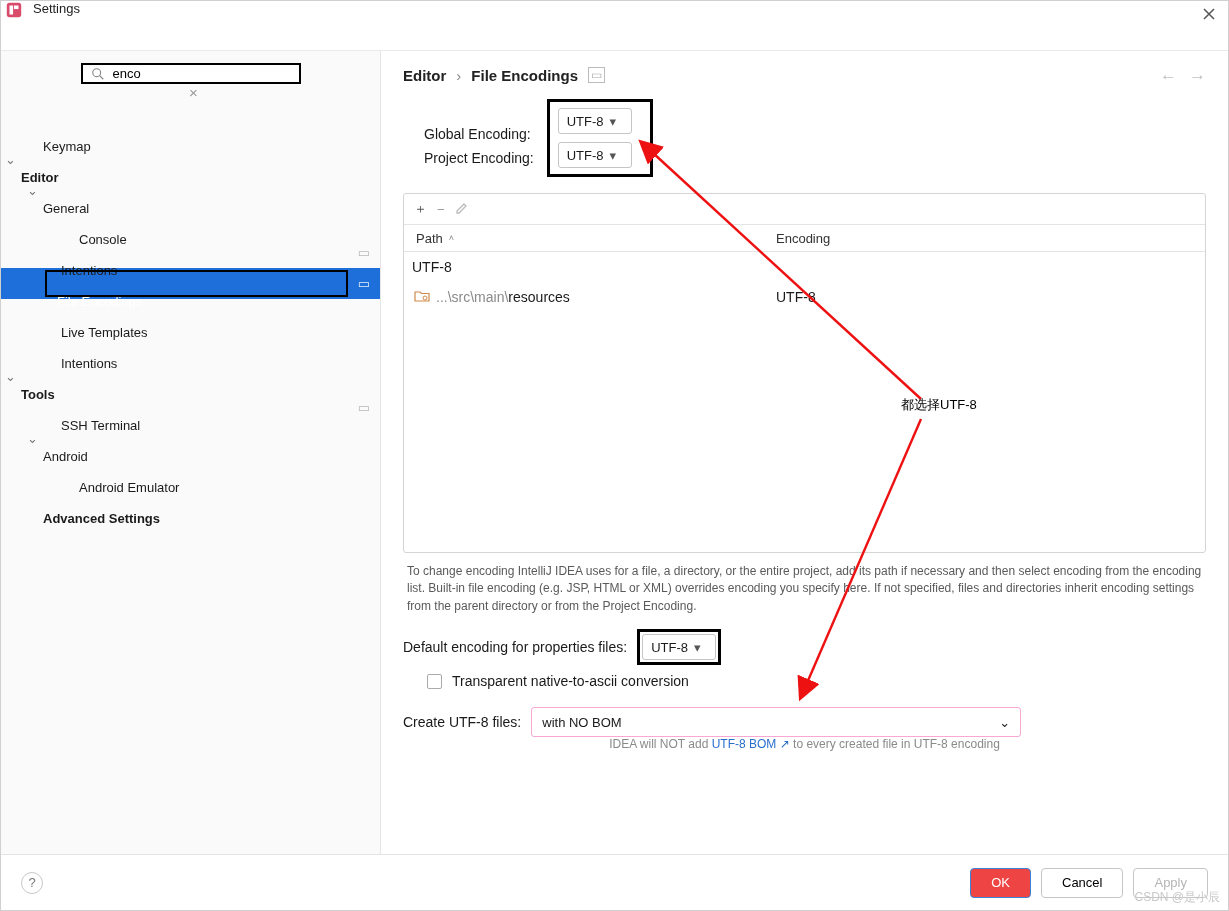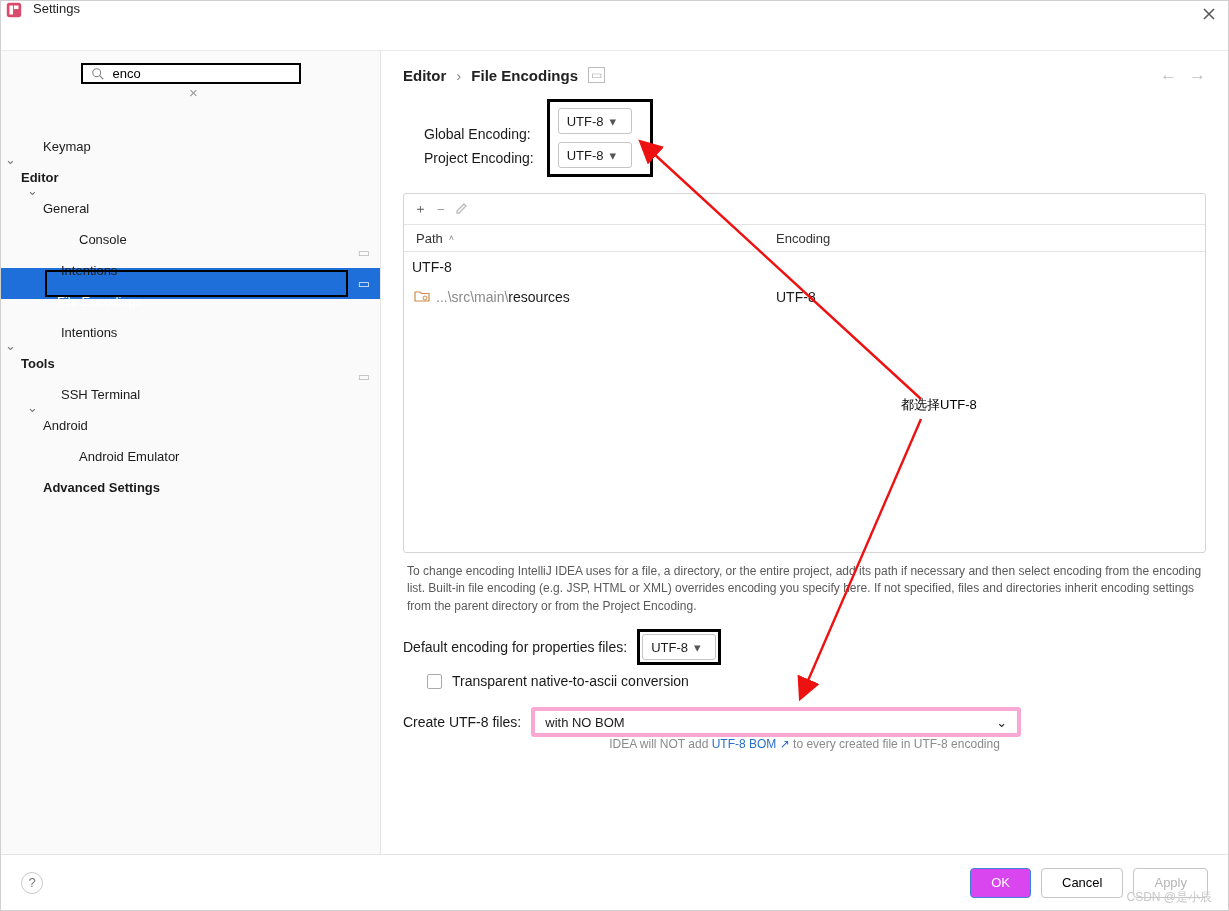--- a/index.html
+++ b/index.html
@@ -60,36 +60,36 @@
   .trow { height:30px; display:flex; align-items:center; font-size:14px; }
   .td-path { flex:0 0 364px; padding-left:10px; display:flex; align-items:center; gap:6px; }
   .td-enc { flex:1; padding-left:8px; }
   .dim { color:#8a8a8a; }
   .folder-icon { color:#6f9fd8; }
   .res-icon { color:#d08a4a; }
 
   .desc { font-size:12px; color:#5a5a5a; line-height:1.45; padding:10px 4px 6px; }
   .row { display:flex; align-items:center; gap:10px; margin-top:8px; }
   .checkbox { width:15px; height:15px; border:1px solid #aaa; border-radius:2px; background:#fff; display:inline-block; }
-  .wide-combo { border:4px solid #f9a8d4; border-radius:3px; background:#fff; height:30px; display:inline-flex; align-items:center; padding:0 10px; flex:1; max-width:490px; cursor:pointer; justify-content:space-between; }
+  .wide-combo { border:1px solid #f9a8d4; border-radius:3px; background:#fff; height:30px; display:inline-flex; align-items:center; padding:0 10px; flex:1; max-width:490px; cursor:pointer; justify-content:space-between; }
   .hint { font-size:12px; color:#8a8a8a; text-align:center; }
   .hint a { color:#2a6ecb; text-decoration:none; }
 
   
   .footer { height:56px; border-top:1px solid #e4e4e4; display:flex; align-items:center; padding:0 20px; gap:10px; }
   .help { width:22px; height:22px; border:1px solid #c8c8c8; border-radius:50%; display:flex; align-items:center; justify-content:center; color:#777; font-size:13px; cursor:pointer; }
   .btn { height:30px; padding:0 20px; border:1px solid #c5c5c5; border-radius:4px; background:#fff; font-size:13px; cursor:pointer; }
-  .btn.primary { background:#d946ef; border-color:#3b82d9; color:#fff; font-weight:500; }
+  .btn.primary { background:#ef4444; border-color:#3b82d9; color:#fff; font-weight:500; }
   .btn.disabled { color:#b5b5b5; }
   .spacer { flex:1; }
 
   
   .overlay { position:absolute; left:380px; top:42px; width:849px; height:813px; pointer-events:none; }
   .annot-text { position:absolute; left:520px; top:353px; font-size:13px; color:#000; }
-  .watermark { position:absolute; right:16px; bottom:4px; font-size:12px; color:#c8c8c8; }
+  .watermark { position:absolute; right:8px; bottom:4px; font-size:12px; color:#c8c8c8; }
 
   .prop-box { border:3px solid #000; padding:2px; display:inline-block; }
 </style>
 </head>
 <body>
 
 <div class="window">
 
   <div class="titlebar">
     <span class="logo">
@@ -143,20 +143,24 @@
             <span class="gear">▭</span>
           </div>
         <div class="tree-item selected" style="padding-left:0;">
           <div class="sel-wrap">
               <span class="label">File Encodings</span>
             </div>
           <span class="gear" style="color:#e6eefc;">▭</span>
         </div>
         <div class="tree-item depth2">
             <span class="no-exp"></span>
+            <span class="label">Live Templates</span>
+          </div>
+        <div class="tree-item depth2">
+            <span class="no-exp"></span>
             <span class="label">Intentions</span>
           </div>
         <div class="tree-item depth0 bold">
             <span class="exp">⌄</span>
             <span class="label">Tools</span>
           </div>
         <div class="tree-item depth2">
             <span class="no-exp"></span>
             <span class="label">SSH Terminal</span>
             <span class="gear">▭</span>

